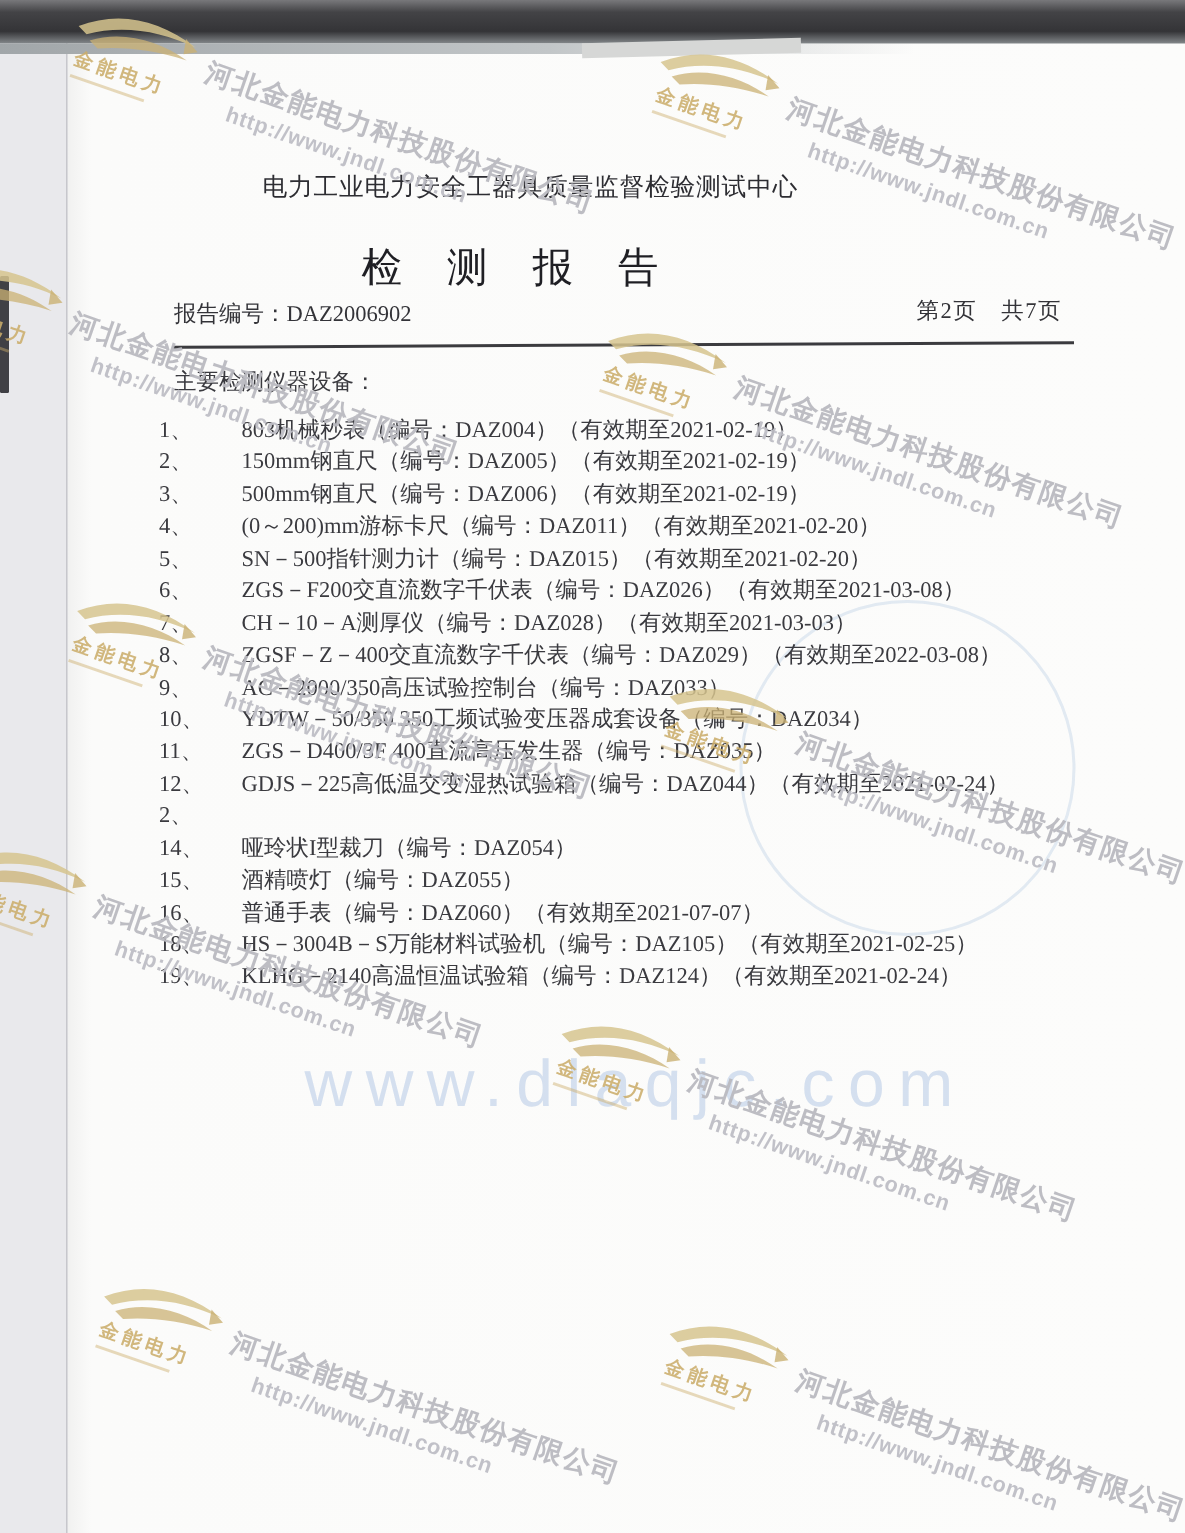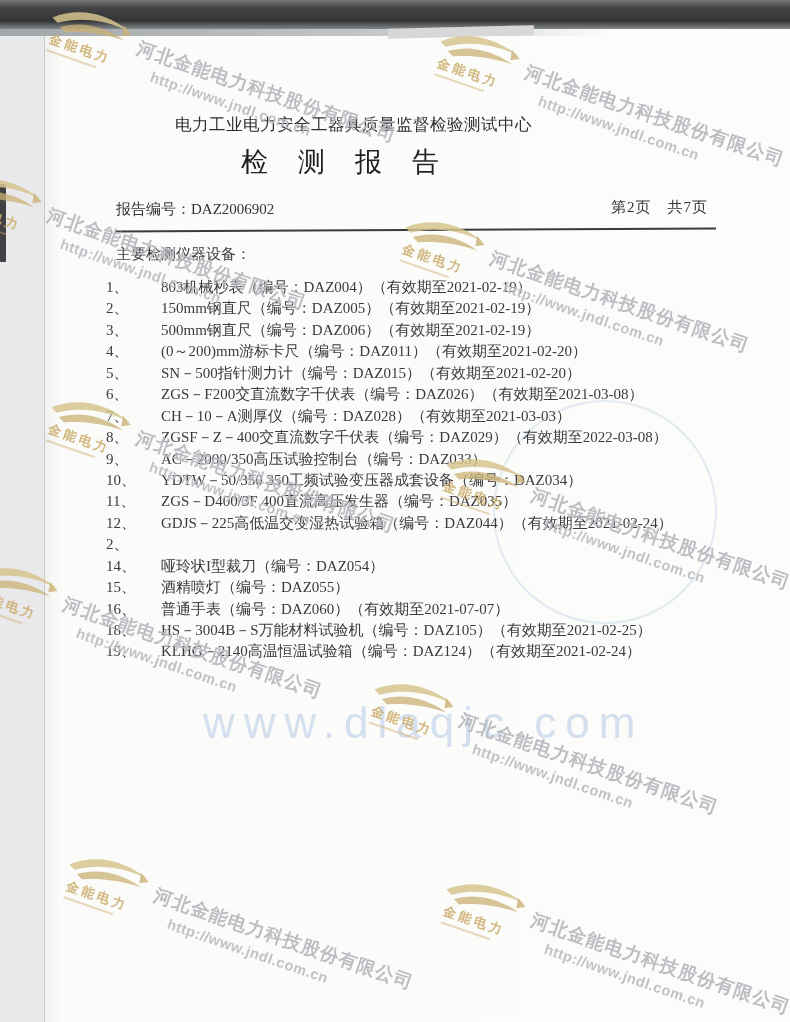--- a/index.html
+++ b/index.html
@@ -34,21 +34,21 @@
     background:#404045;border-radius:1px;z-index:2;
   }
 
   
   .doc span,.doc div{white-space:nowrap;}
   .center-name{
     position:absolute;left:130px;top:86px;
     font-size:16.5px;color:#2d2d32;letter-spacing:0.5px;
   }
   .report-title{
-    position:absolute;left:196px;top:116px;
+    position:absolute;left:196px;top:132px;
     font-size:27px;letter-spacing:30px;color:#1f1f24;
   }
   .report-no{position:absolute;left:71px;top:172px;font-size:15px;color:#333338;}
   .page-info{position:absolute;left:566px;top:170px;font-size:15px;color:#333338;letter-spacing:1px;}
   .rule{
     position:absolute;left:70px;top:201px;width:601px;height:2px;
     background:#3b3b3f;transform:rotate(-0.3deg);
   }
   .section-heading{position:absolute;left:71px;top:217px;font-size:15px;color:#3a3a3f;}
   .items{position:absolute;left:61px;top:249px;}

